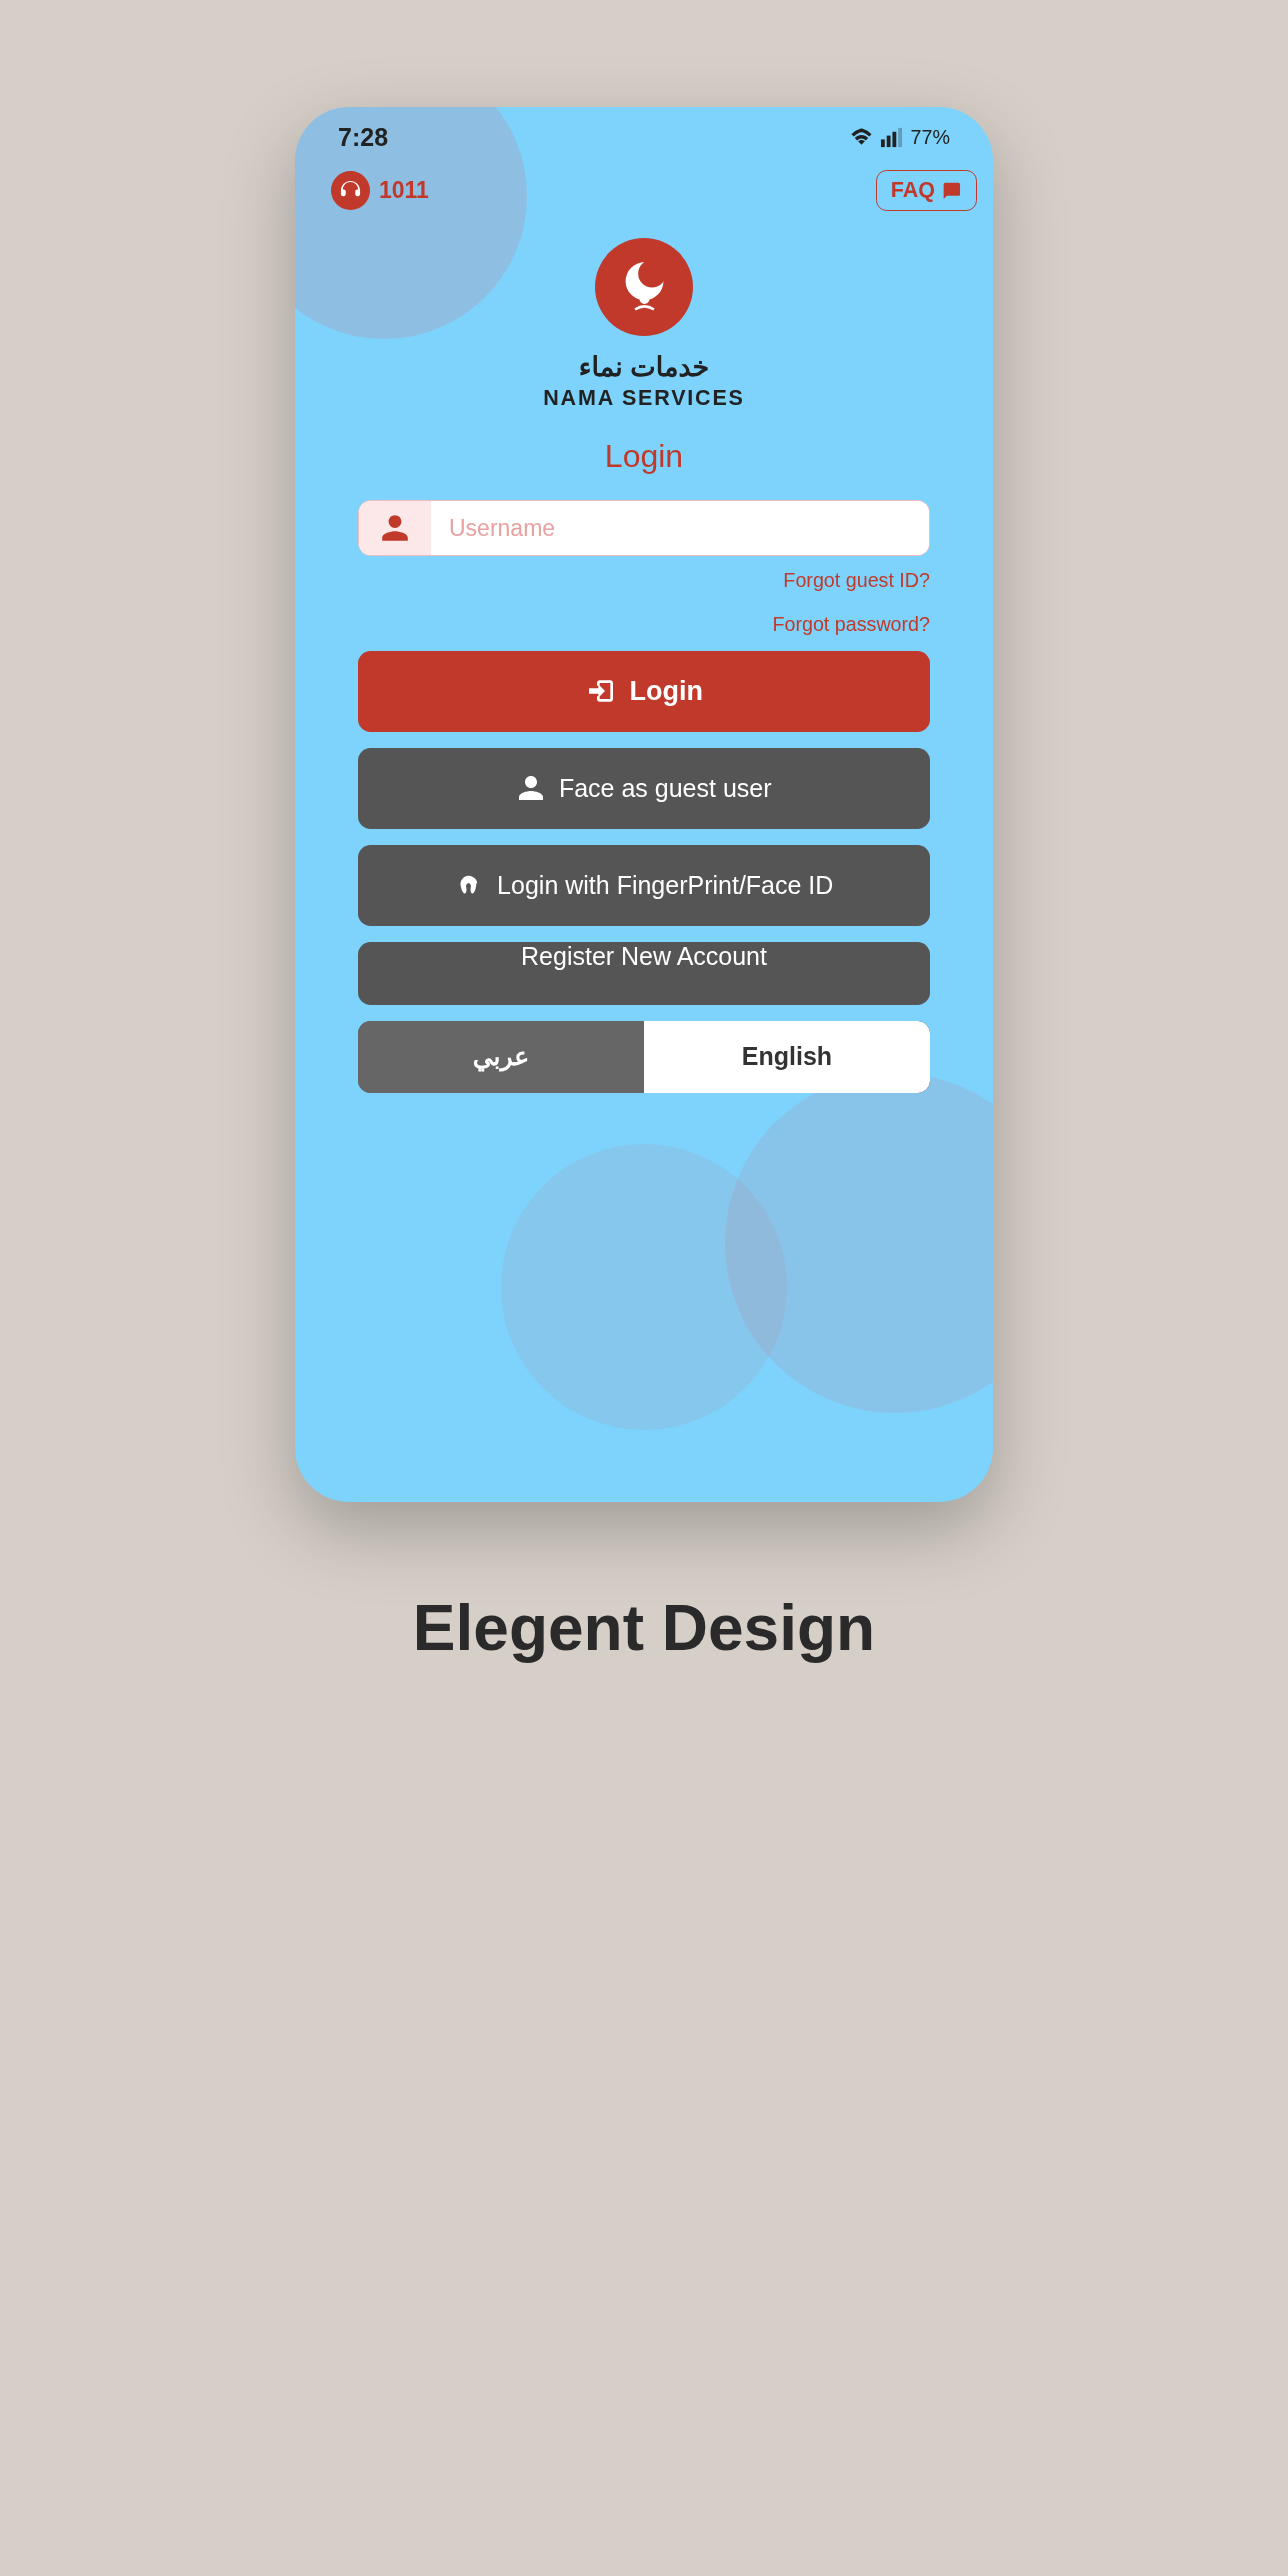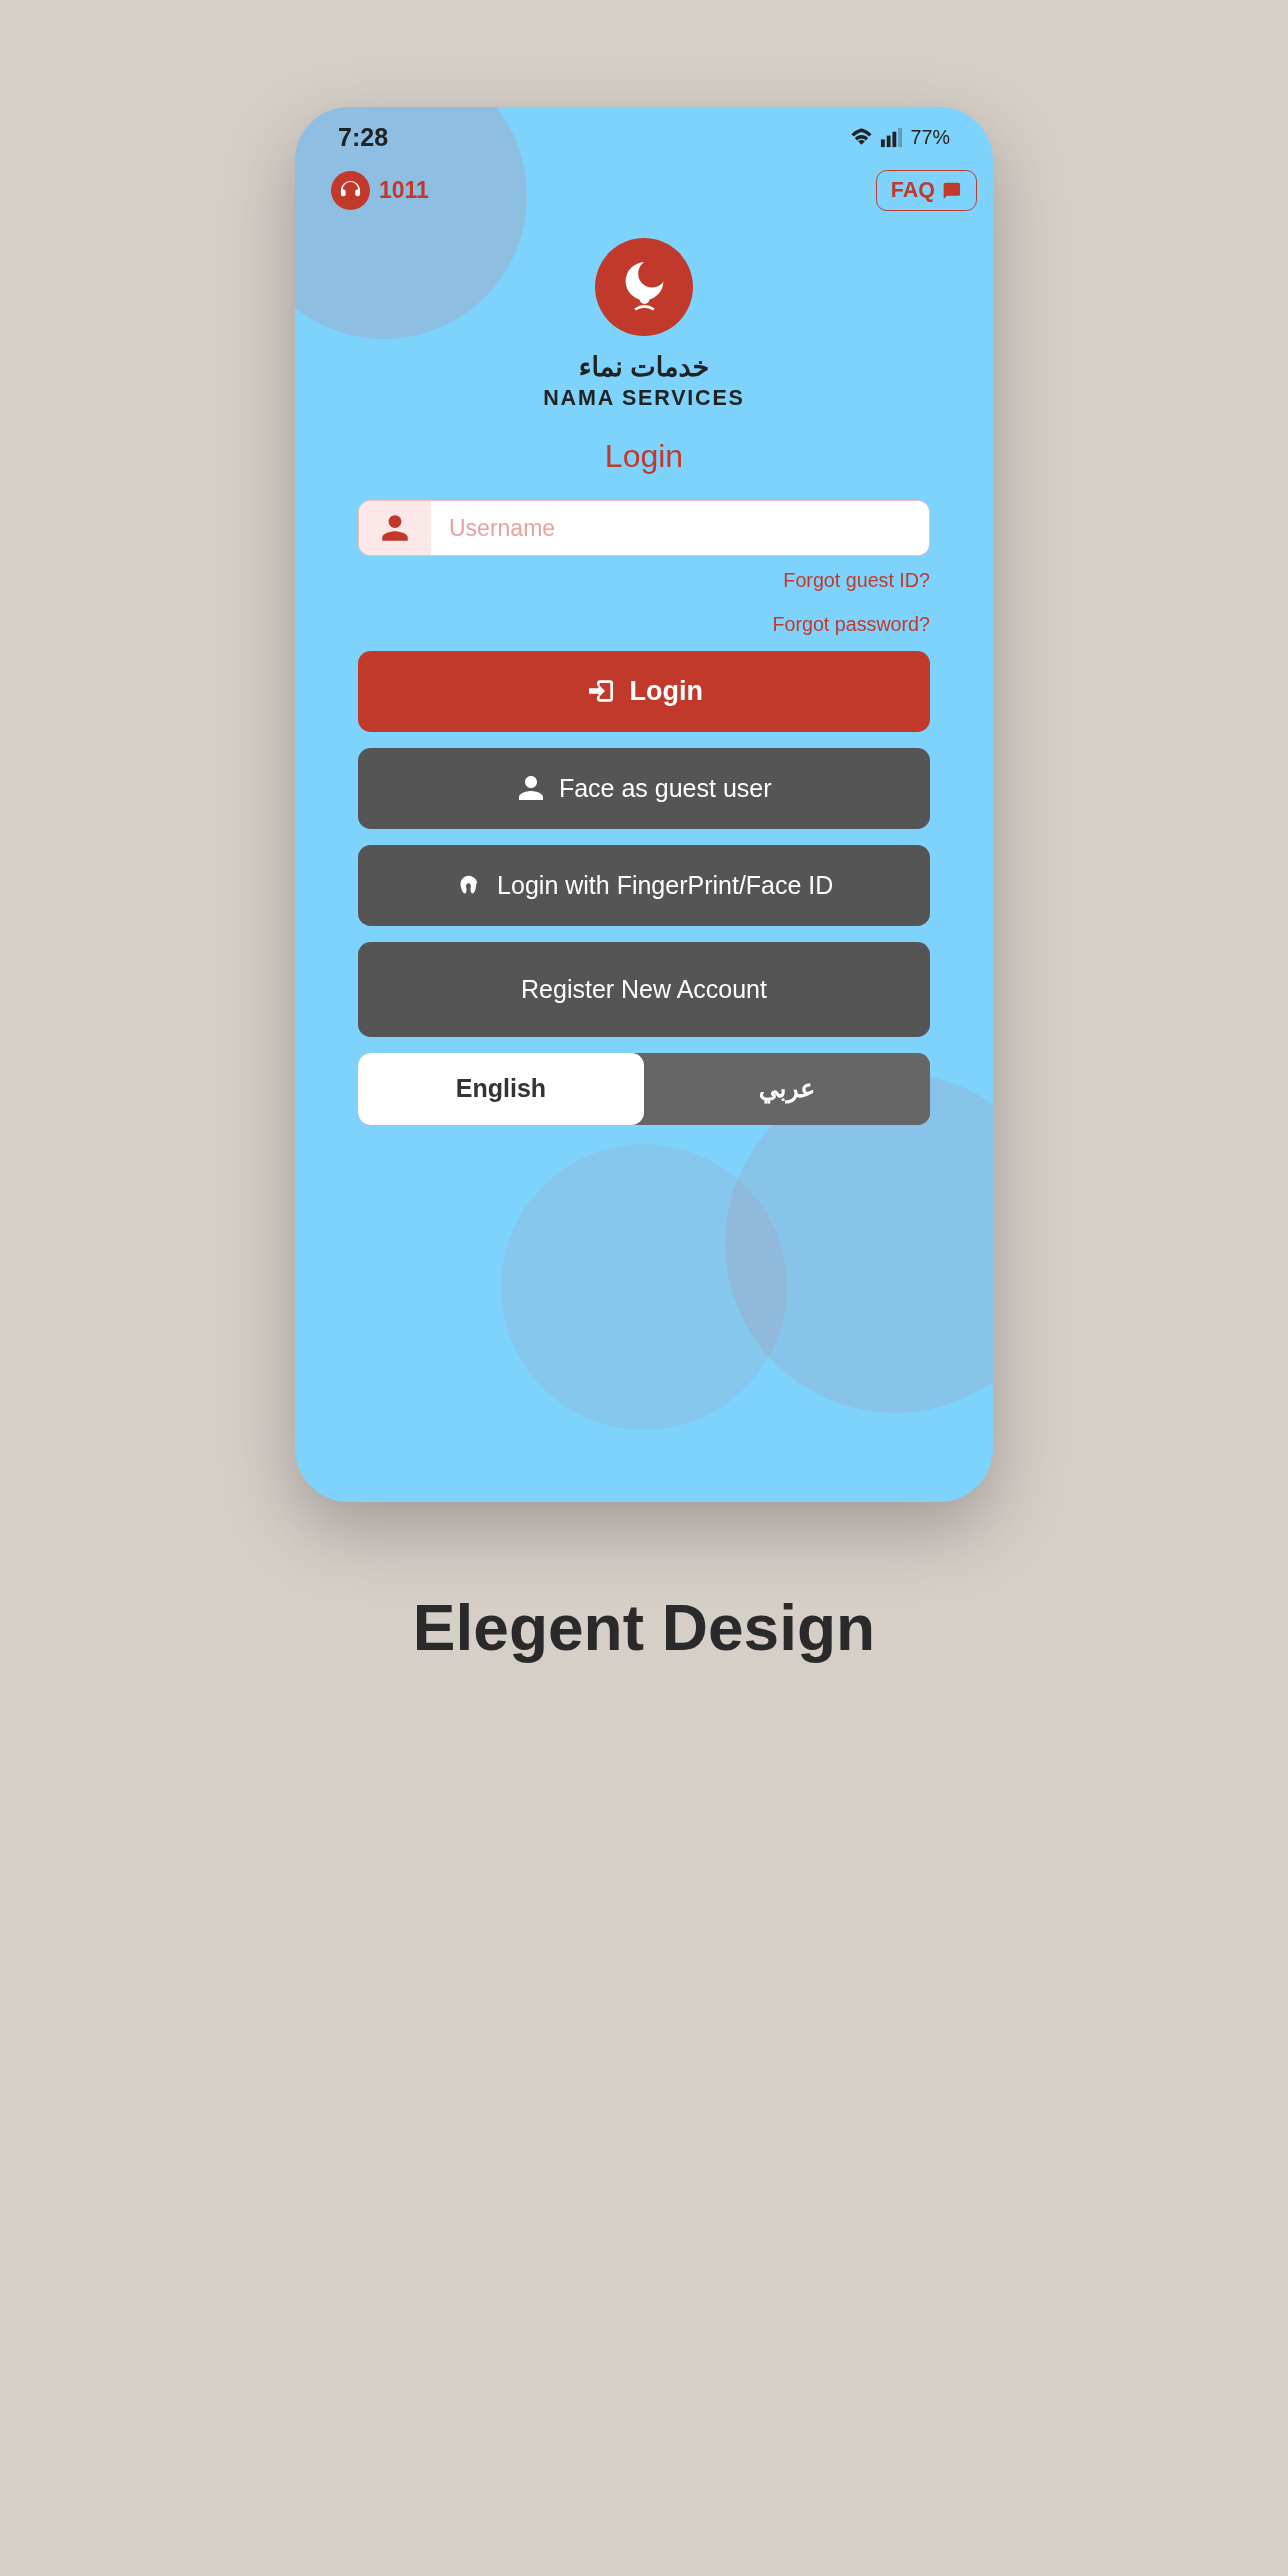--- a/index.html
+++ b/index.html
@@ -278,30 +278,30 @@
       margin-bottom: 16px;
     }
     .btn-secondary svg {
       width: 30px;
       height: 30px;
       fill: white;
     }
 
     .btn-register {
       width: 100%;
-      height: 95px;
+      height: 63px;
       background: #555;
       border: none;
       border-radius: 12.5px;
       color: white;
       font-size: 25px;
       font-weight: 500;
       cursor: pointer;
       display: flex;
-      align-items: center;
+      align-items: flex-start;
       justify-content: center;
       margin-bottom: 16px;
     }
 
     
     .lang-toggle {
       width: 100%;
       height: 72px;
       background: #666;
       border-radius: 12.5px;
@@ -437,21 +437,21 @@
           <path d="M17.8 10.5c-.1-.7-.3-1.4-.6-2-.2-.5-.5-1-.8-1.4C15 5.5 13.1 4.5 11 4.5c-1.4 0-2.7.4-3.8 1.2-.9.7-1.7 1.6-2.2 2.7-.4.8-.6 1.7-.6 2.6 0 .5 0 1 .1 1.5.2 1.3.5 2.5 1 3.6.3.7.7 1.4 1.2 2 .3.4.7.7 1.1.7s.7-.2.9-.6c.4-.8.5-1.7.5-2.6 0-.7-.1-1.4-.3-2.1-.2-.6-.2-1.2.1-1.8.3-.6.9-1 1.5-1.1.8-.1 1.5.3 1.9 1 .3.5.4 1.1.3 1.7-.1.7-.3 1.4-.3 2.2 0 .9.2 1.8.6 2.6.2.4.6.6 1 .6.4 0 .7-.3 1-.6.5-.6.8-1.3 1.1-2 .4-1.1.7-2.3.8-3.5.1-.5.1-1 .1-1.5 0-.2 0-.3-.1-.5z"></path>
         </svg>
       <span>Login with FingerPrint/Face ID</span>
     </button>
 
     <button class="btn-register">
       <span>Register New Account</span>
     </button>
 
     <div class="lang-toggle">
+      <button class="lang-btn arabic">عربي</button>
       <button class="lang-btn english">English</button>
-      <button class="lang-btn arabic">عربي</button>
     </div>
 
   </div>
 </div>
 
 <div class="bottom-text">Elegent Design</div>
 
 
 </body></html>

